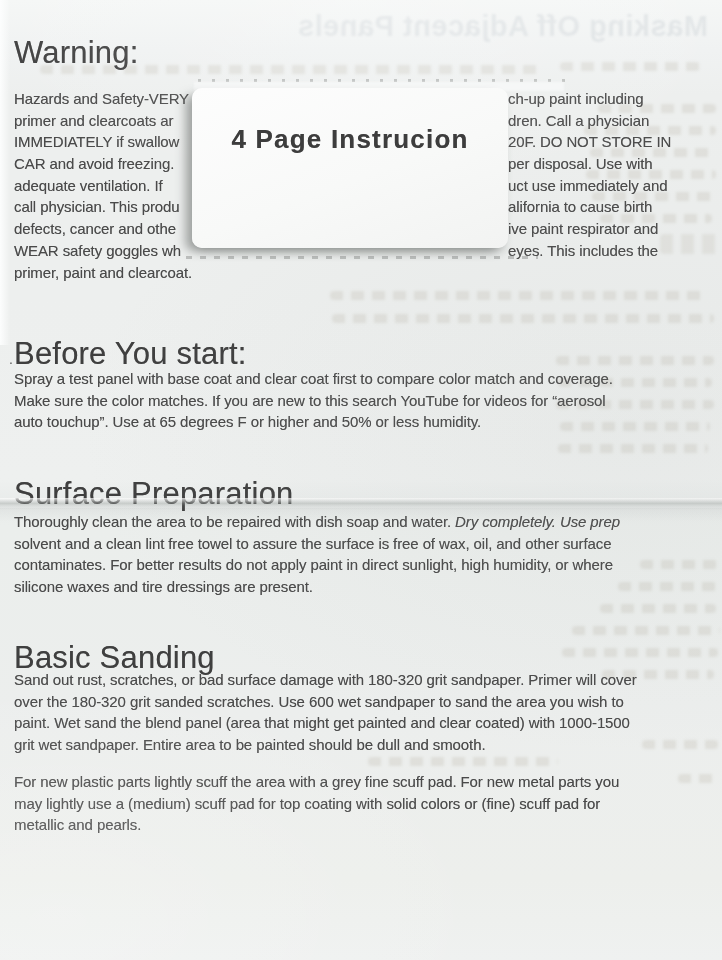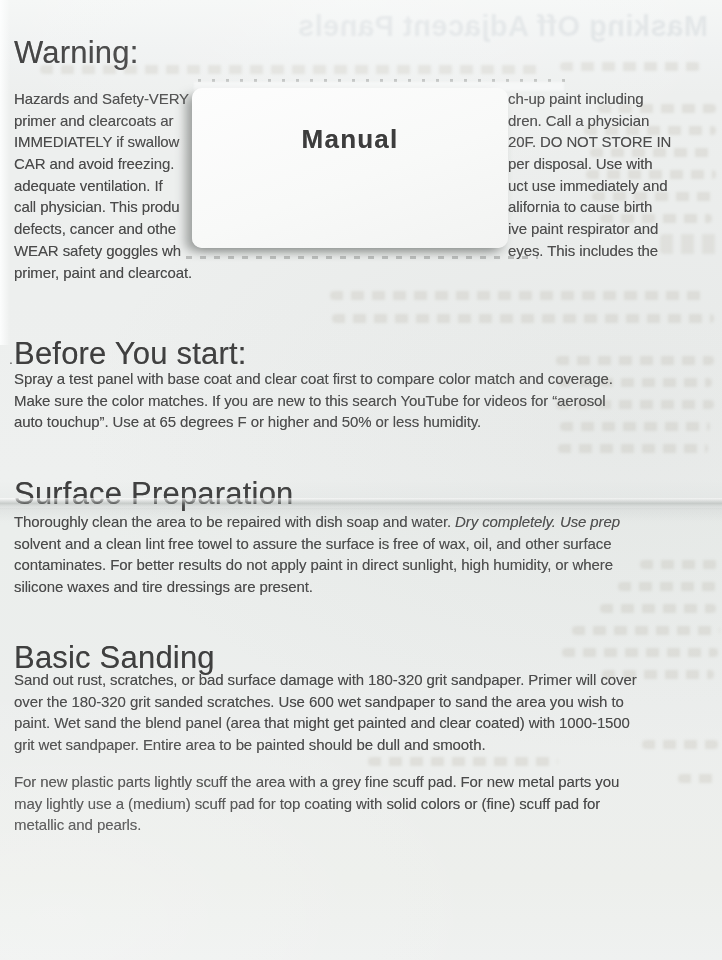--- a/index.html
+++ b/index.html
@@ -133,19 +133,19 @@
 <div class="para" style="top:771px;">
   <div class="line">For new plastic parts lightly scuff the area with a grey fine scuff pad. For new metal parts you</div>
   <div class="line">may lightly use a (medium) scuff pad for top coating with solid colors or (fine) scuff pad for</div>
   <div class="line">metallic and pearls.</div>
 </div>
 
 <div class="perf-top"></div>
 <div class="slip-strip"></div>
 <div class="perf-bottom"></div>
 <div class="sticker">
-  <div class="sticker-text">Manual</div>
+  <div class="sticker-text">4 Page Instrucion</div>
 </div>
 
 <div class="edge-left"></div>
 <div class="crease"></div>
 <div class="crease-soft"></div>
 <div class="overlay-tint"></div>
 
 </body></html>

